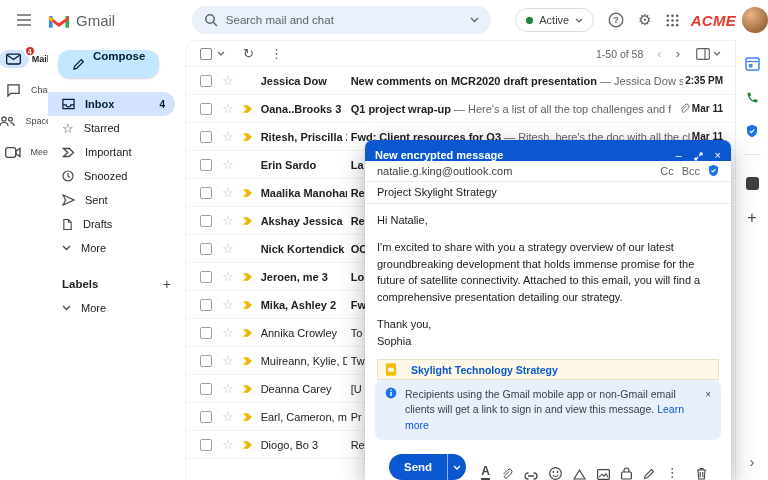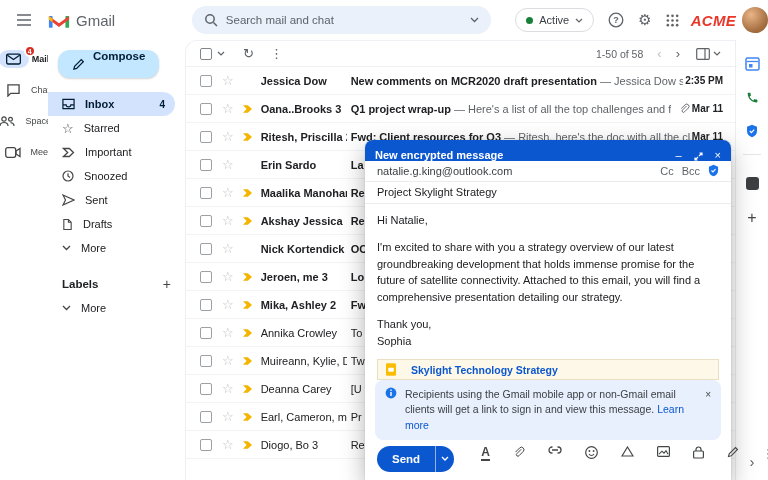--- a/index.html
+++ b/index.html
@@ -102,21 +102,21 @@
   .cw-body{padding:8px 12px 4px;color:#202124;line-height:1.5;font-size:11px;cursor:text}
   .sp{height:11px}
   .cw-chip{margin:6px 12px 0;height:22px;border:1px solid #e8dfc4;background:#fdf8e8;border-radius:0;
            display:flex;align-items:center;gap:15px;padding:3px 8px;cursor:pointer}
   .chip-name{color:#0b57d0;font-weight:700;font-size:10.5px}
   .cw-banner{margin:auto 10px 6px;background:#e8f0fe;border-radius:8px;padding:7px 10px;display:flex;gap:8px;
              align-items:flex-start;font-size:10.5px;color:#3c4043;line-height:1.45}
   .banner-text{flex:1}
   .banner-link{color:#0b57d0;cursor:pointer;text-decoration:none}
   .banner-close{color:#444746;font-size:10px;cursor:pointer;padding-top:1px}
-  .cw-toolbar{height:40px;display:flex;align-items:flex-start;gap:23px;padding:0 12px}
+  .cw-toolbar{height:40px;display:flex;align-items:flex-end;gap:11px;padding:0 24px}
   .send-group{display:flex;margin-right:4px}
   .send-btn{background:#0b57d0;color:#fff;border:none;height:26px;padding:0 15px;border-radius:14px 0 0 14px;
             font-size:11.5px;font-weight:700;cursor:pointer;font-family:inherit}
   .send-caret{background:#0b57d0;border:none;border-left:1px solid rgba(255,255,255,.55);width:19px;height:26px;
               border-radius:0 14px 14px 0;display:flex;align-items:center;justify-content:center;cursor:pointer}
   .cwt{color:#444746;cursor:pointer;font-size:13px}
   .fmtA{font-size:12px;font-weight:700;border-bottom:2px solid #444746;line-height:1;padding-bottom:1px}
   .cw-trash{margin-left:auto}
 </style>
 </head>

